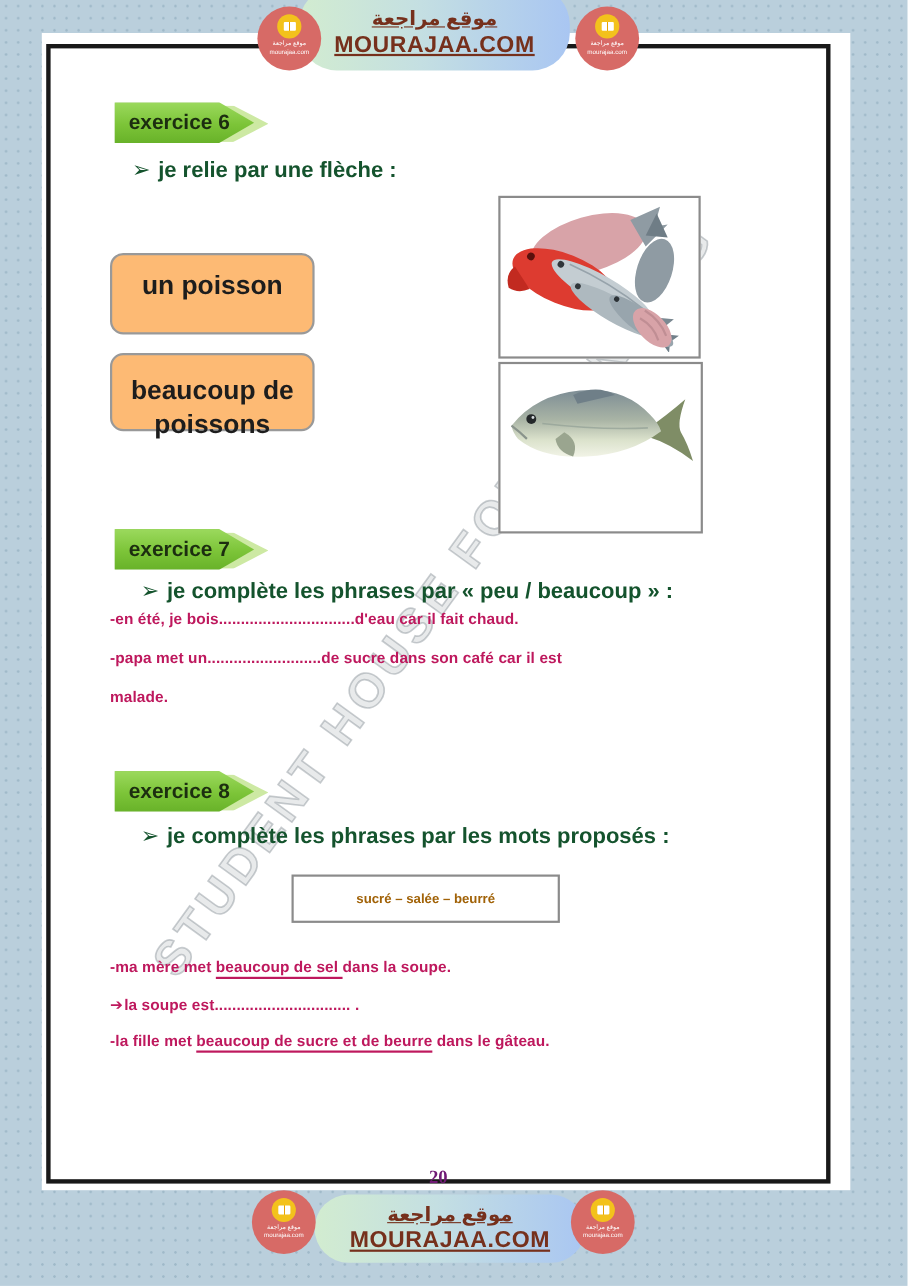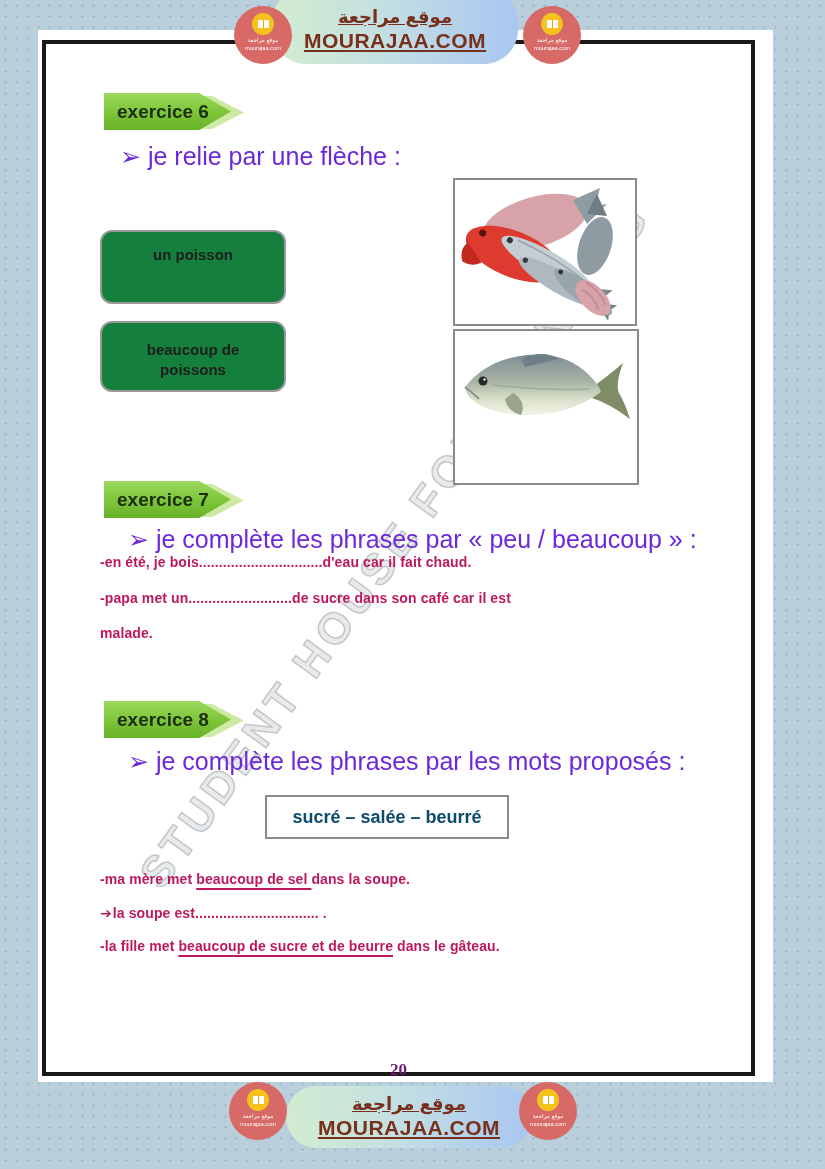--- a/index.html
+++ b/index.html
@@ -49,40 +49,40 @@
   
   .ex-banner{position:absolute;left:104px;width:140px;height:38px;}
   .pent{position:absolute;clip-path:polygon(0 0,75% 0,100% 50%,75% 100%,0 100%);}
   .pent-back{left:12px;top:3px;width:128px;height:33px;background:#cde9a3;}
   .pent-front{left:0;top:0;width:127px;height:37px;background:linear-gradient(180deg,#9bd95d 0%,#7cc438 55%,#68b229 100%);
     filter:drop-shadow(0 0 1px #4e8f1d);
     display:flex;align-items:center;padding-left:13px;box-sizing:border-box;}
   .pent-front span{font-size:19px;font-weight:bold;color:#1c2e10;}
 
   
-  .red-heading{position:absolute;font-size:25px;font-weight:normal;color:#6d28d9;}
+  .red-heading{position:absolute;font-size:20px;font-weight:bold;color:#14532d;}
   .red-heading .bullet{margin-right:7px;}
   .body-line{position:absolute;left:100px;font-size:14px;font-weight:600;color:#be185d;letter-spacing:.1px;}
   .body-line .arrow{font-weight:bold;margin-right:1px;}
   .uline{text-decoration:underline;text-decoration-thickness:2px;text-underline-offset:4px;}
 
   
-  .match-box{position:absolute;left:100px;width:182px;border:2px solid #999;border-radius:12px;background:#15803d;
-    text-align:center;font-size:15px;font-weight:600;color:#1d1d1d;white-space:pre-line;}
+  .match-box{position:absolute;left:100px;width:182px;border:2px solid #999;border-radius:12px;background:#fdba74;
+    text-align:center;font-size:24px;font-weight:600;color:#1d1d1d;white-space:pre-line;}
   .match-box.b1{top:214px;height:56px;padding-top:14px;}
   .match-box.b2{top:305px;height:50px;padding-top:17px;line-height:1.3;}
 
   
   .img-box{position:absolute;border:2px solid #8b8b8b;background:#fff;overflow:hidden;}
   .img-box.i1{left:453px;top:162px;width:180px;height:144px;}
   .img-box.i2{left:453px;top:313px;width:182px;height:152px;}
 
   
   .word-box{position:absolute;left:265px;top:779px;width:240px;height:40px;border:2px solid #8b8b8b;background:#fff;
-    text-align:center;line-height:40px;font-size:18px;font-weight:bold;color:#0c4a6e;}
+    text-align:center;line-height:40px;font-size:12px;font-weight:bold;color:#a16207;}
 
   .page-number{position:absolute;left:42px;top:1044px;width:713px;text-align:center;
     font-family:"Liberation Serif","DejaVu Serif",serif;font-size:17px;font-weight:bold;color:#701a75;}
 </style>
 </head>
 <body>
 
 <div id="screen">
 
   <div class="sheet">

